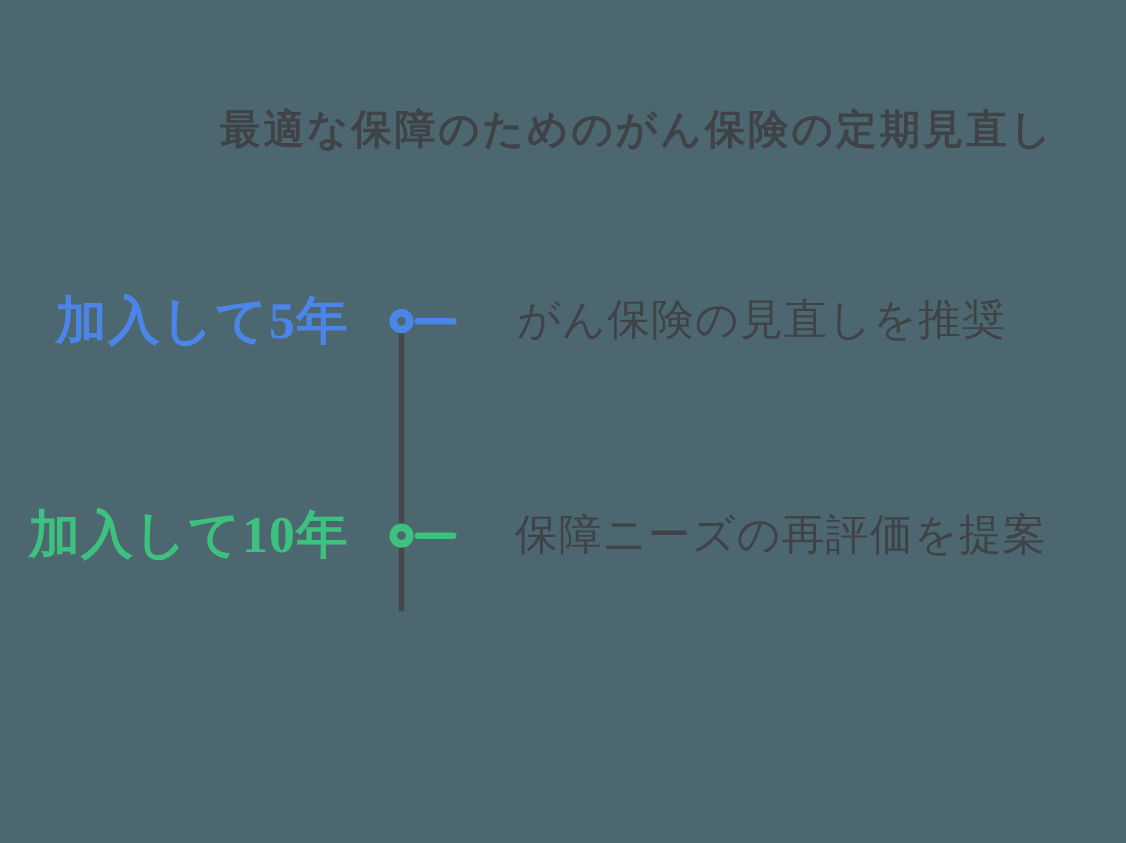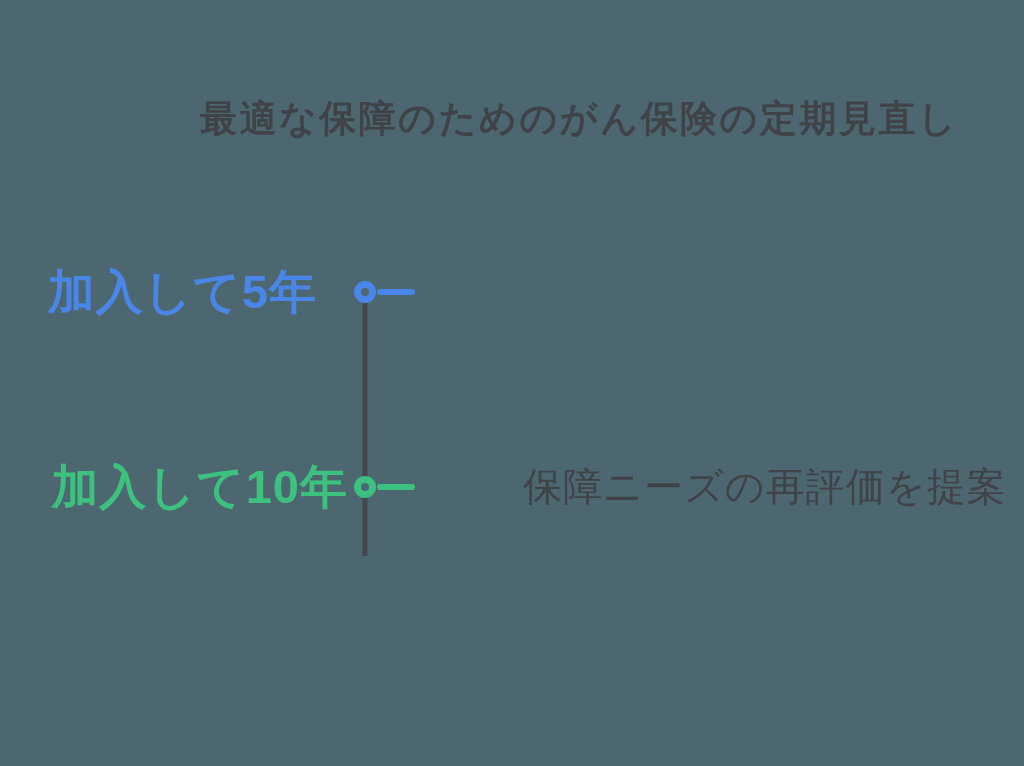--- a/index.html
+++ b/index.html
@@ -5,21 +5,21 @@
   html, body {
     margin: 0;
     padding: 0;
     background: #4d6771;
   }
   .canvas {
     position: relative;
     width: 1024px;
     height: 556px;
     overflow: hidden;
-    font-family: Liberation Sans, sans-serif;
+    font-family: Liberation Serif, serif;
   }
   .title {
     position: absolute;
     left: 200px;
     top: 97px;
     font-size: 37px;
     line-height: 44px;
     font-weight: 600;
     letter-spacing: 2.5px;
     white-space: nowrap;
@@ -37,21 +37,21 @@
   }
   .milestone-desc {
     position: absolute;
     font-size: 39px;
     line-height: 44px;
     font-weight: 400;
     letter-spacing: 1px;
     white-space: nowrap;
   }
   .row-1-y { top: 270px; }
-  .row-2-y { top: 465px; padding-left: 31px; }
+  .row-2-y { top: 465px; }
   .desc-1 { left: 470px; }
   .desc-2 { left: 468px; }
   .marker {
     position: absolute;
     width: 22px;
     height: 22px;
     box-sizing: border-box;
     border: 7px solid;
     border-radius: 50%;
   }
@@ -82,22 +82,23 @@
     <line x1="365" y1="303" x2="365" y2="650" stroke-width="5" stroke="#44474b"></line>
     <polyline points="348,634 365,656 382,634" fill="none" stroke-width="6" stroke="#44474b"></polyline>
   </svg>
 
   <div class="milestone-label row-1-y" style="color: rgb(74, 134, 232);">加入して5年</div>
 
   <div class="marker marker-1" style="border-color: rgb(74, 134, 232); background-color: rgb(77, 103, 113);"></div>
 
   <div class="connector connector-1" style="background-color: rgb(74, 134, 232);"></div>
 
+  <div class="milestone-desc row-1-y desc-1" style="color: rgb(63, 67, 71);">がん保険の見直しを推奨</div>
 
   <div class="milestone-label row-2-y" style="color: rgb(61, 193, 126);">加入して10年</div>
 
   <div class="marker marker-2" style="border-color: rgb(61, 193, 126); background-color: rgb(77, 103, 113);"></div>
 
   <div class="connector connector-2" style="background-color: rgb(61, 193, 126);"></div>
 
-  <div class="milestone-desc row-2-y desc-2" style="color: rgb(63, 67, 71); margin-left: 24px;">保障ニーズの再評価を提案</div>
+  <div class="milestone-desc row-2-y desc-2" style="color: rgb(63, 67, 71);">保障ニーズの再評価を提案</div>
 
 </div>
 
 </body></html>

